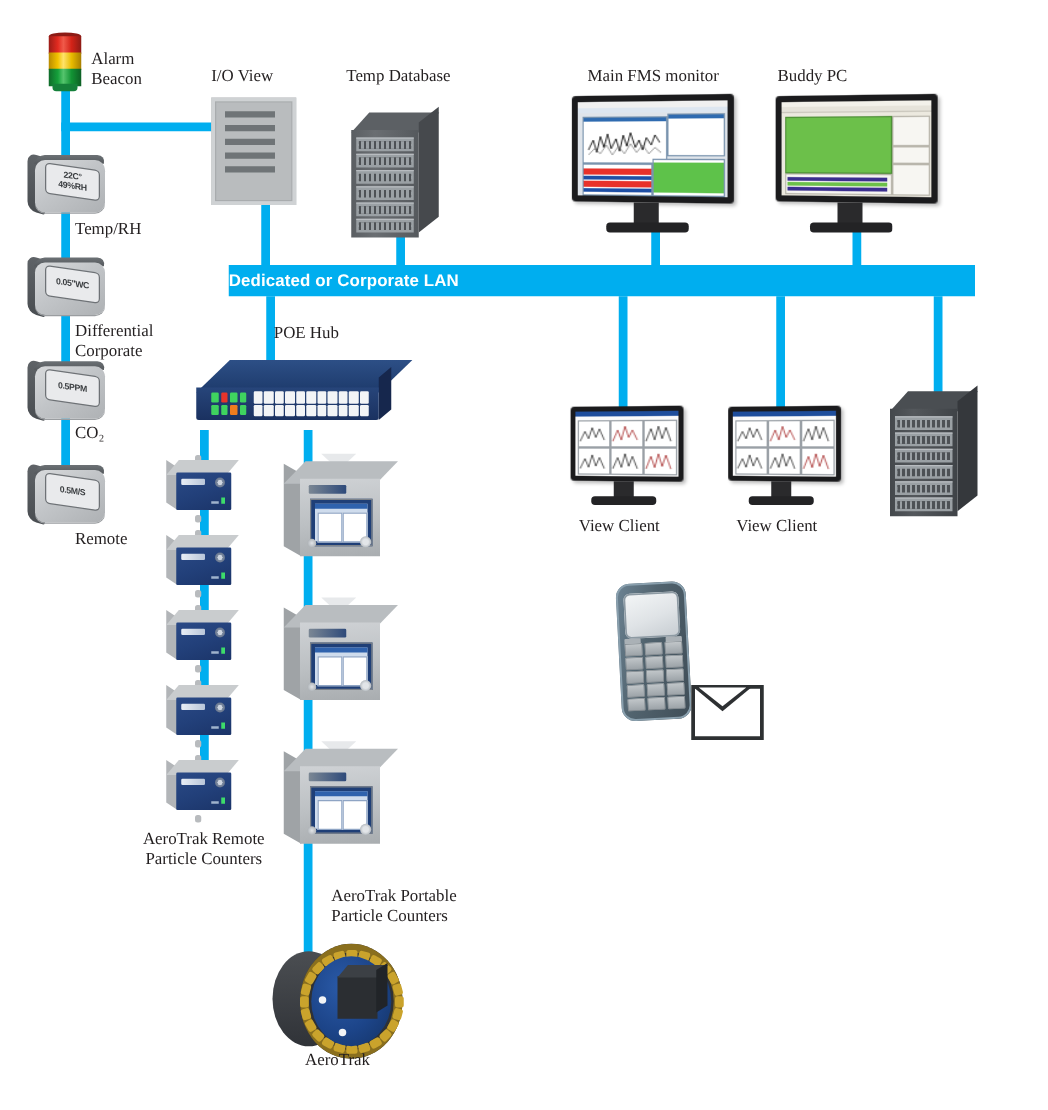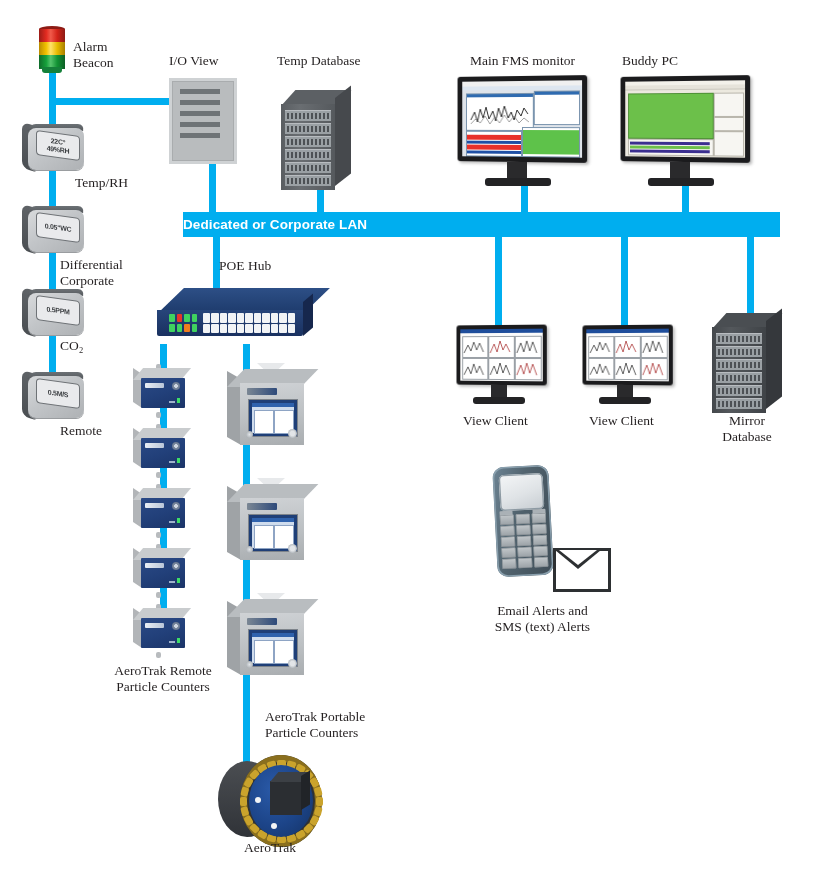--- a/index.html
+++ b/index.html
@@ -247,21 +247,21 @@
 
   <div class="sensor" style="left:22px;top:124px;">
     <div class="side"></div>
     <div class="topedge"></div>
     <div class="body"></div>
     <div class="lcd">
       <i>22C°</i>
       <i>49%RH</i>
     </div>
   </div>
-  <div class="lbl" style="left:75px;top:175px;">Temp/RH</div>
+  <div class="lbl" style="left:60px;top:175px;">Temp/RH</div>
 
   <div class="sensor" style="left:22px;top:206px;">
     <div class="side"></div>
     <div class="topedge"></div>
     <div class="body"></div>
     <div class="lcd">
       <i>0.05"WC</i>
     </div>
   </div>
   <div class="lbl" style="left:60px;top:257px;">Differential
@@ -622,22 +622,20 @@
     <div class="rgt"></div>
     <div class="frt">
       <div class="bay" style="top:6px;"></div>
       <div class="bay" style="top:19px;"></div>
       <div class="bay" style="top:32px;"></div>
       <div class="bay" style="top:45px;"></div>
       <div class="bay" style="top:58px;"></div>
       <div class="bay" style="top:71px;"></div>
     </div>
   </div>
-  <div class="lbl ctr" style="left:697px;top:413px;width:100px;">Mirror
-Database</div>
 
   <div class="phone" style="left:495px;top:466px;">
     <div class="shell"></div>
     <div class="disp"></div>
     <div class="soft">
       <i></i>
       <i></i>
     </div>
     <div class="keys">
       <i></i>
@@ -651,16 +649,14 @@
         <i></i>
       <i></i>
         <i></i>
         <i></i>
       <i></i>
         <i></i>
         <i></i>
     </div>
   </div>
   <div class="env" style="left:553px;top:548px;"></div>
-  <div class="lbl ctr" style="left:465px;top:603px;width:155px;">Email Alerts and
-SMS (text) Alerts</div>
 
 </div>
 
 </body></html>

